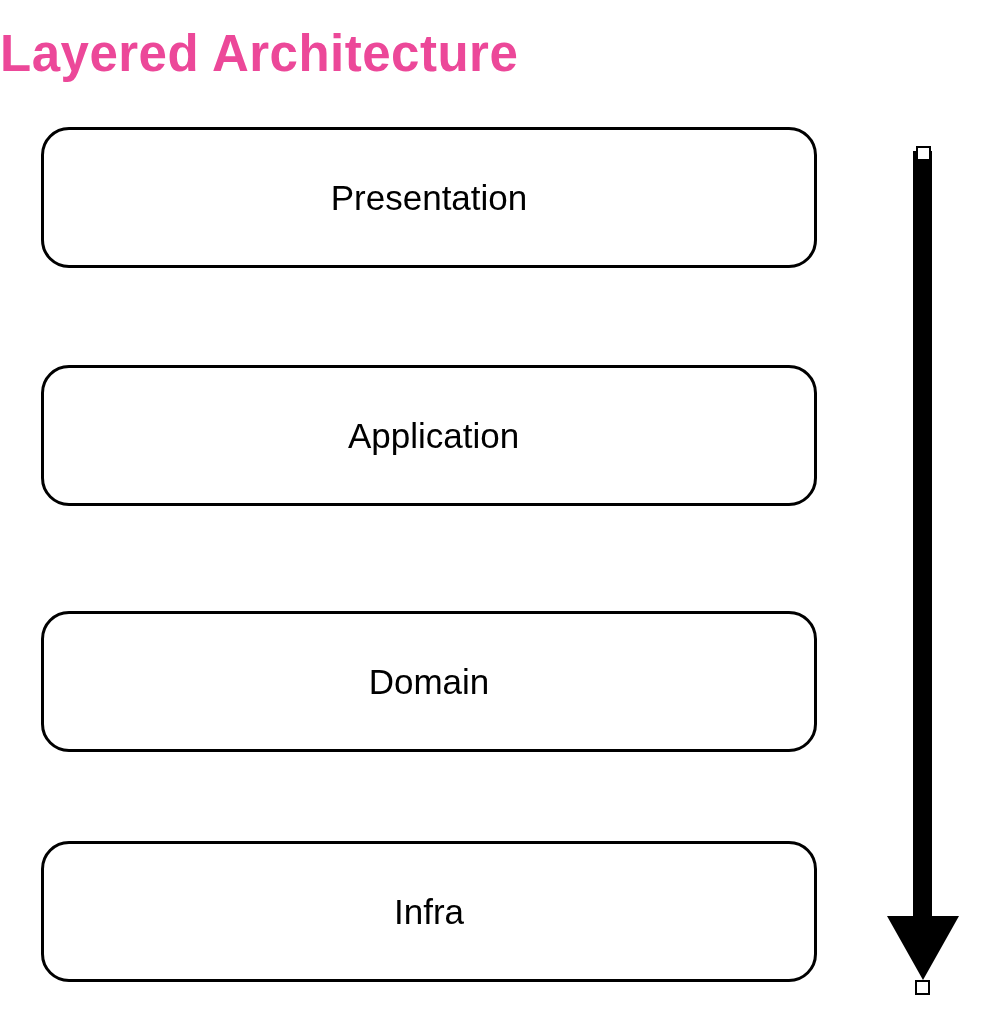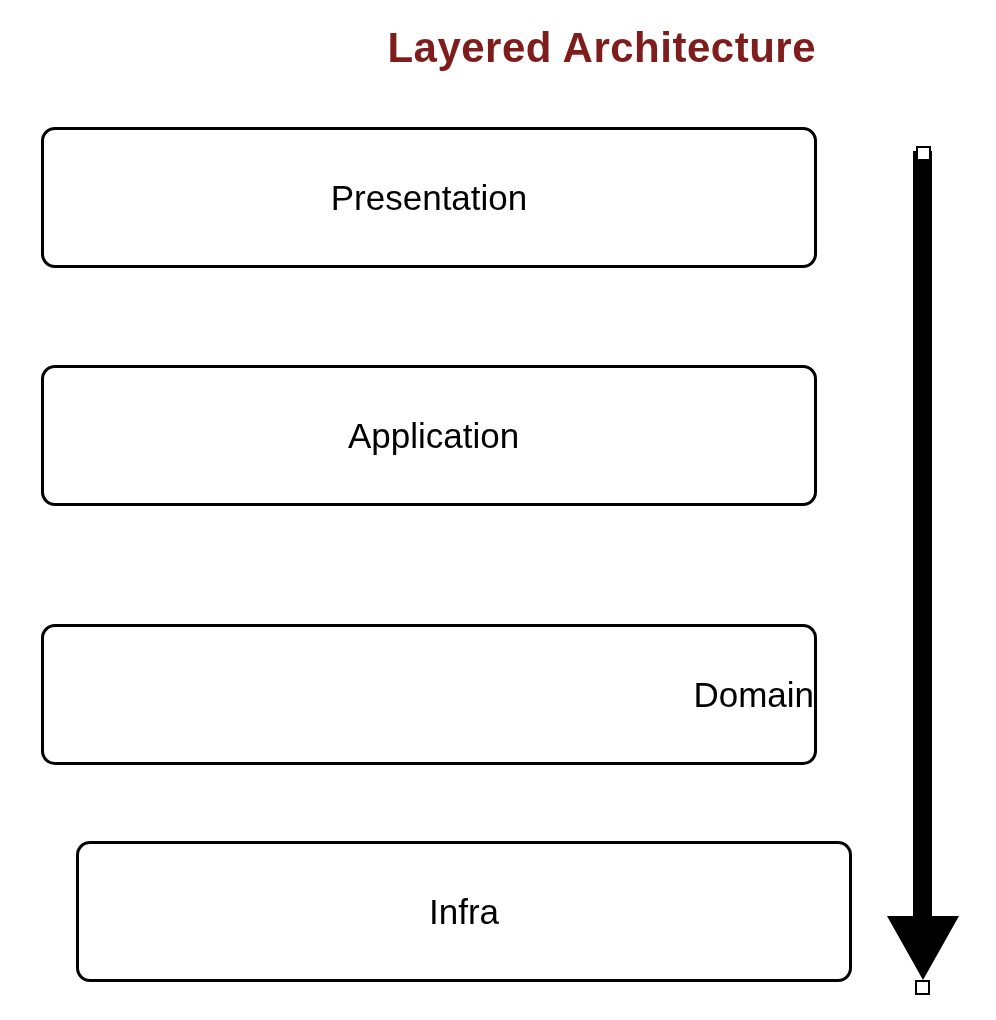--- a/index.html
+++ b/index.html
@@ -11,42 +11,42 @@
     background: #ffffff;
     overflow: hidden;
     font-family: "Liberation Sans", sans-serif;
     color: #000000;
   }
   .diagram-title {
     position: absolute;
     left: 0;
     top: 24px;
     width: 816px;
-    text-align: right;
-    font-size: 42px;
+    text-align: left;
+    font-size: 51px;
     font-weight: 700;
     letter-spacing: 0.5px;
-    color: #7f1d1d;
+    color: #ec4899;
   }
   .layer-box {
     position: absolute;
     left: 41px;
     width: 776px;
     height: 141px;
     border: 3px solid #000000;
-    border-radius: 14px;
+    border-radius: 28px;
     background: #ffffff;
     display: flex;
     align-items: center;
     justify-content: center;
   }
   .layer-box.pos-0 { top: 127px; }
   .layer-box.pos-1 { top: 365px; padding-left: 9px; }
-  .layer-box.pos-2 { top: 624px; justify-content: flex-end; }
-  .layer-box.pos-3 { top: 841px; margin-left: 35px; }
+  .layer-box.pos-2 { top: 611px; }
+  .layer-box.pos-3 { top: 841px; }
   .layer-label {
     font-size: 35px;
     font-weight: 400;
     color: #000000;
   }
   .flow-arrow {
     position: absolute;
     left: 880px;
     top: 140px;
     width: 90px;

